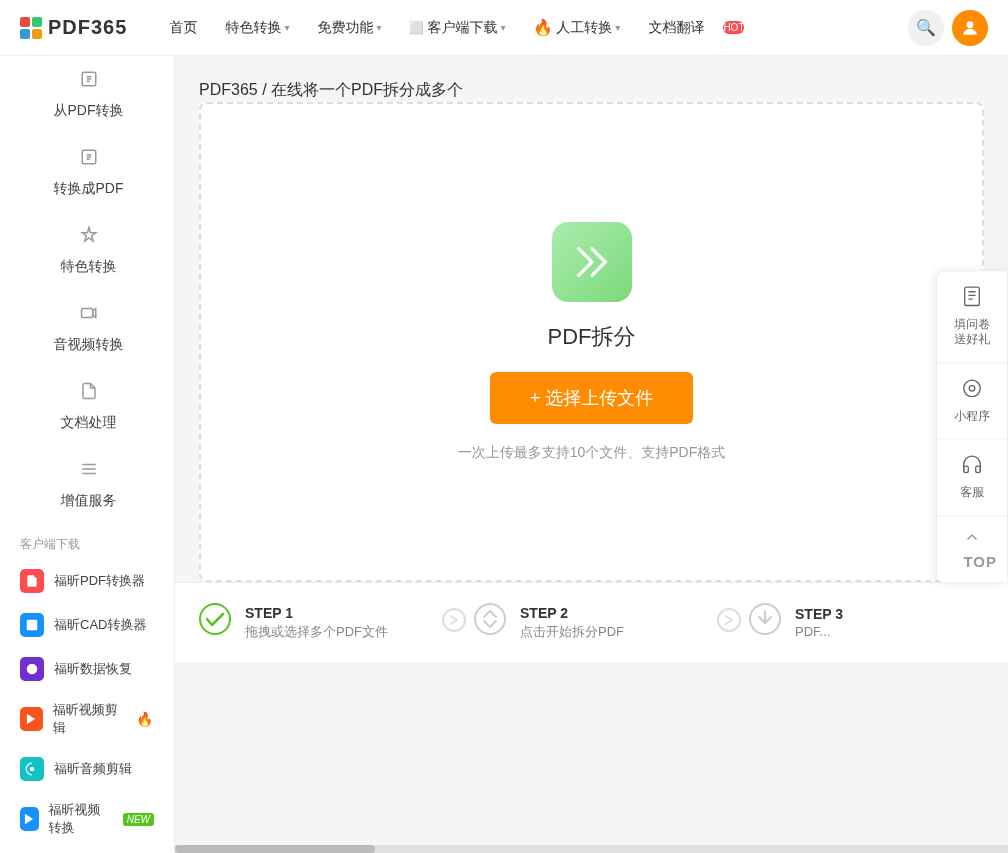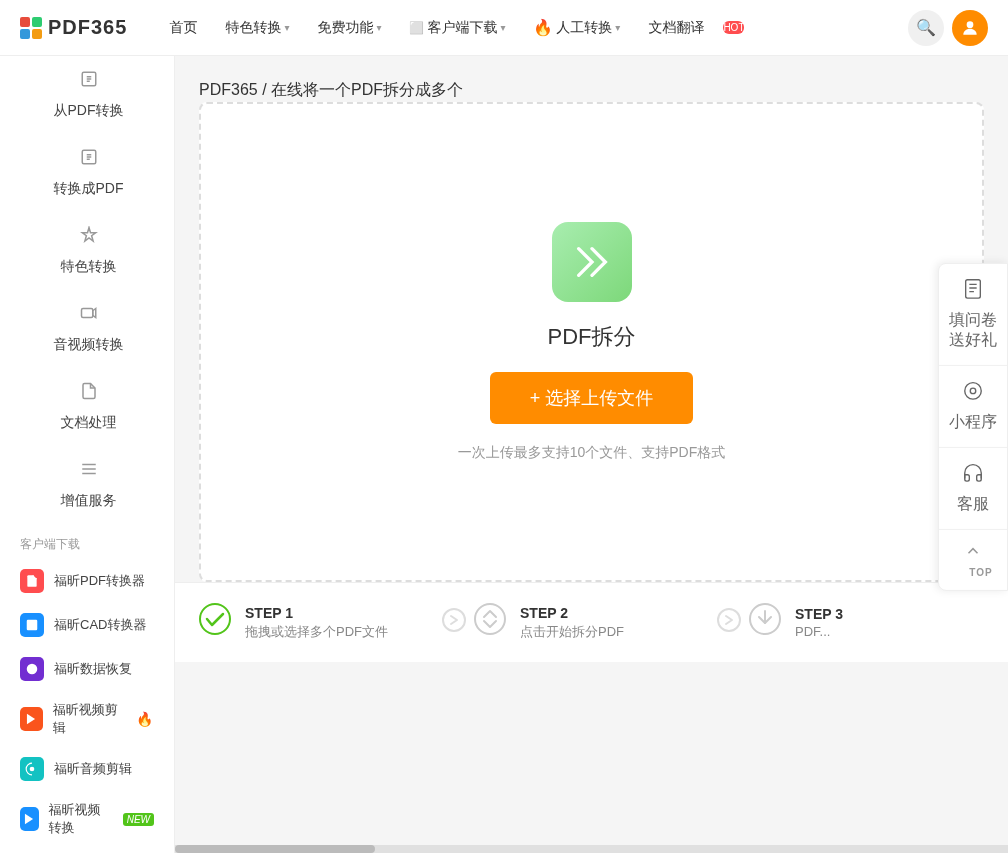--- a/index.html
+++ b/index.html
@@ -248,33 +248,33 @@
       align-items: center;
       justify-content: center;
       padding: 14px 10px;
       cursor: pointer;
       border-bottom: 1px solid #f0f0f0;
       min-width: 60px;
       gap: 4px;
     }
     .rf-item:last-child { border-bottom: none; }
     .rf-icon { font-size: 22px; color: #666; }
-    .rf-label { font-size: 16px; color: #666; text-align: center; line-height: 1.3; }
+    .rf-label { font-size: 12px; color: #666; text-align: center; line-height: 1.3; }
 
     .top-btn {
       display: flex;
       flex-direction: column;
       align-items: center;
       justify-content: center;
       padding: 12px 10px;
       cursor: pointer;
       gap: 2px;
     }
     .top-btn-icon { font-size: 18px; color: #999; }
-    .top-btn-label { font-size: 10px; color: #999; font-weight: bold; letter-spacing: 1px; margin-left: 16px; }
+    .top-btn-label { font-size: 15px; color: #999; font-weight: bold; letter-spacing: 1px; margin-left: 16px; }
 
     
     .main-content::-webkit-scrollbar { width: 6px; }
     .main-content::-webkit-scrollbar-track { background: #f1f1f1; }
     .main-content::-webkit-scrollbar-thumb { background: #ccc; border-radius: 3px; }
 
     
     .bottom-scroll {
       height: 8px;
       background: #e0e0e0;

